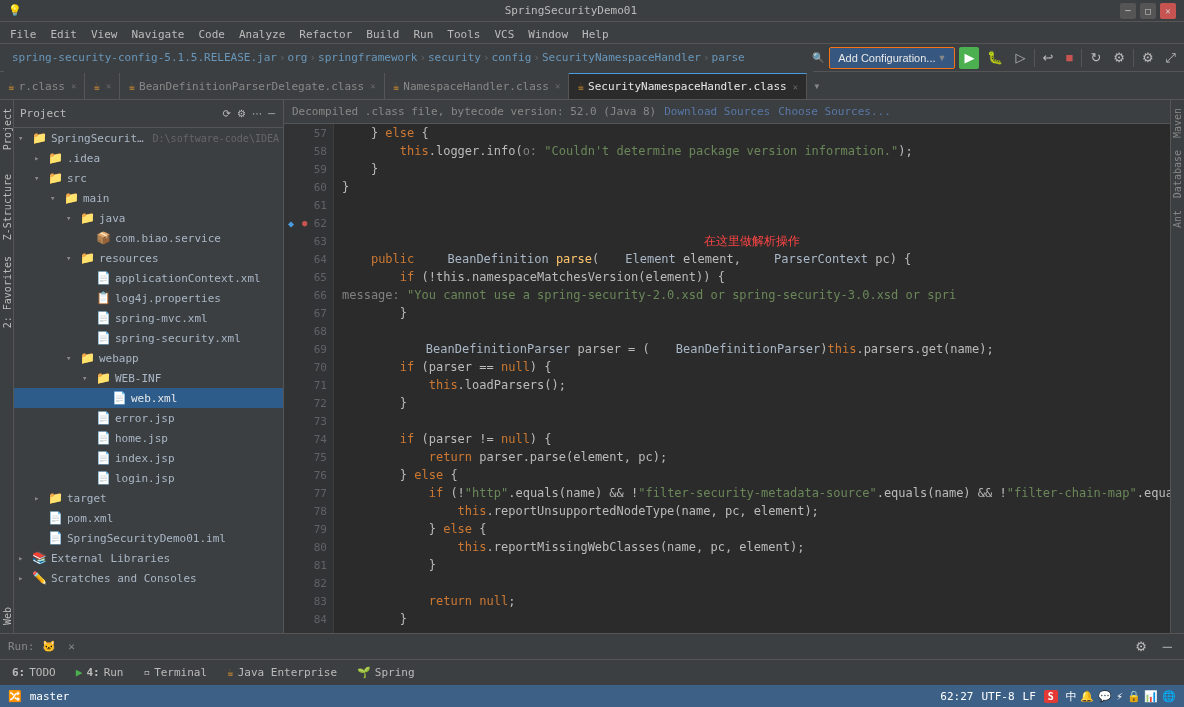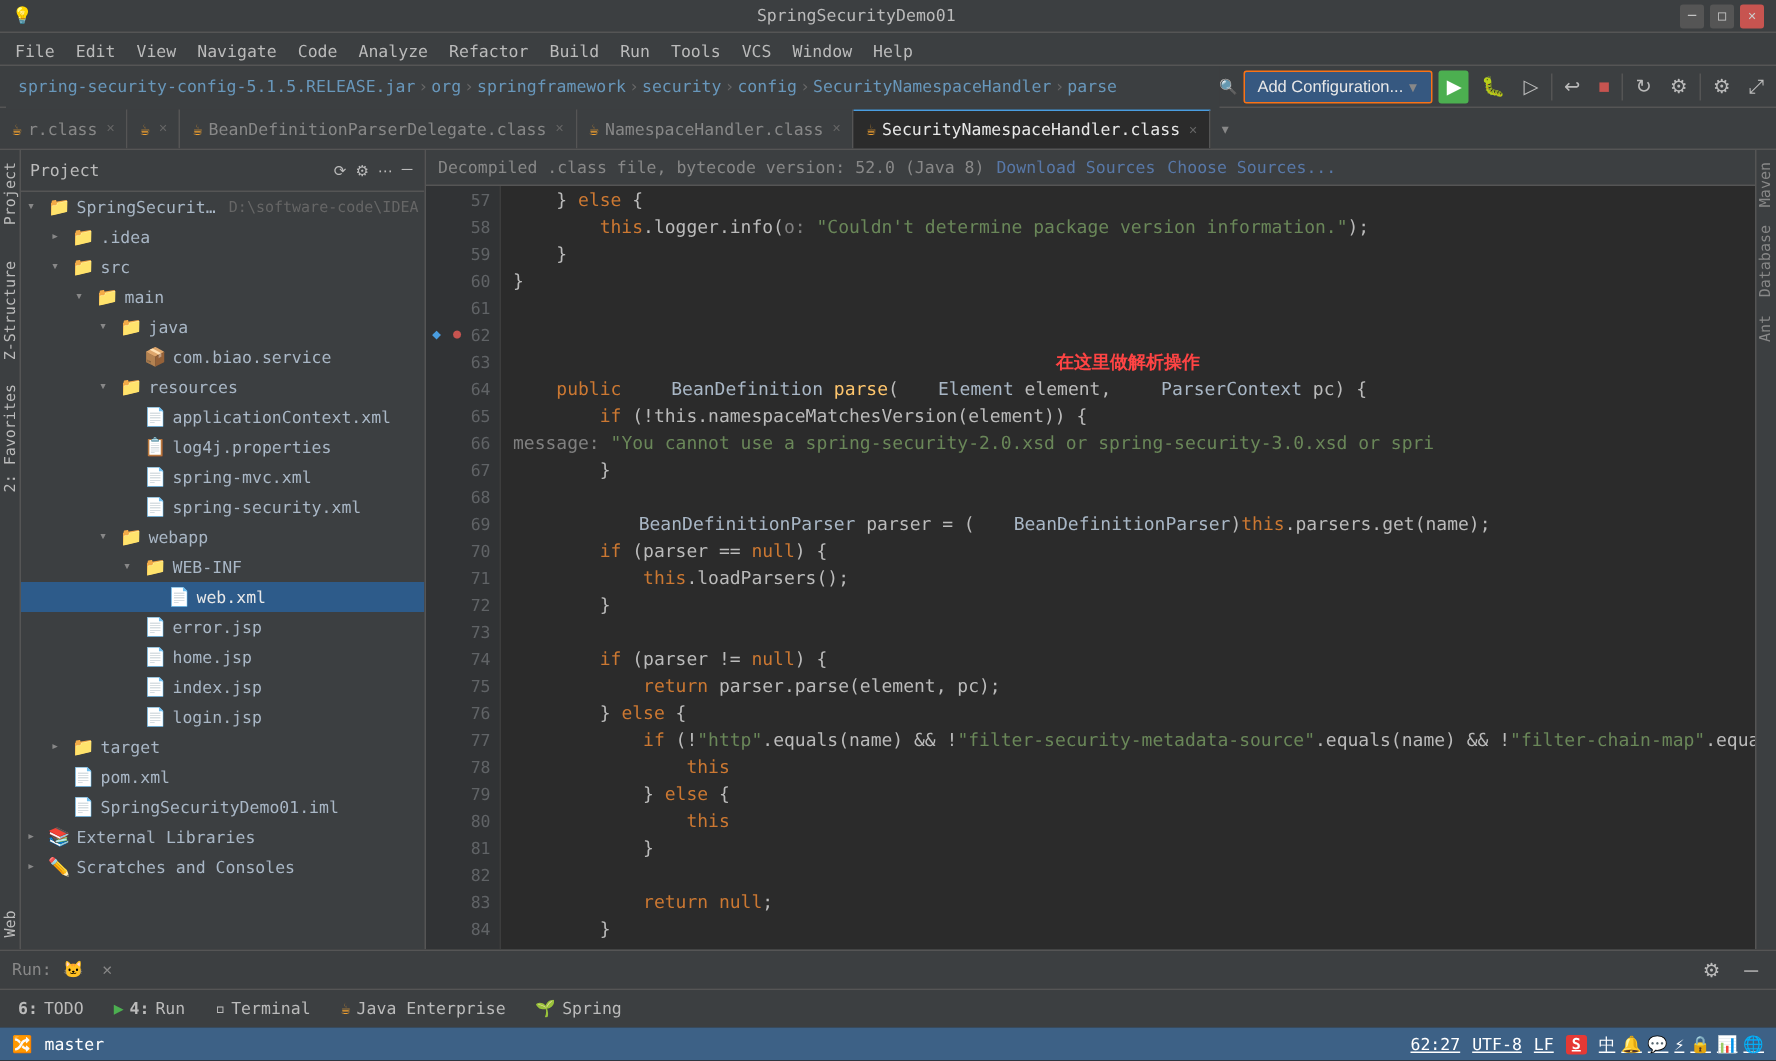--- a/index.html
+++ b/index.html
@@ -69,21 +69,21 @@
     #right-panel { width: 14px; background: #3c3f41; border-left: 1px solid #555; display: flex; flex-direction: column; align-items: center; padding: 4px 0; gap: 4px; }
     .side-label { writing-mode: vertical-rl; transform: rotate(180deg); font-size: 10px; color: #888; cursor: pointer; padding: 4px 0; }
     
     
     #bottom-bar { height: 26px; background: #3c3f41; border-top: 1px solid #555; display: flex; align-items: center; padding: 0 8px; gap: 8px; font-size: 11px; }
     .bottom-tab { padding: 2px 8px; color: #bbb; cursor: pointer; display: flex; align-items: center; gap: 4px; border-radius: 2px 2px 0 0; }
     
     
     #status-bar { height: 22px; background: #3d6186; display: flex; align-items: center; justify-content: space-between; padding: 0 8px; font-size: 11px; color: #fff; flex-shrink: 0; }
     #status-left { display: flex; gap: 8px; align-items: center; }
-    #status-right { display: flex; gap: 8px; align-items: center; text-decoration: underline; }
+    #status-right { display: flex; gap: 8px; align-items: center; }
     
     
     ::-webkit-scrollbar { width: 8px; height: 8px; }
     ::-webkit-scrollbar-track { background: #2b2b2b; }
     ::-webkit-scrollbar-thumb { background: #555; border-radius: 4px; }
     
     
     #far-left { width: 14px; background: #3c3f41; border-right: 1px solid #555; display: flex; flex-direction: column; }
     
     .project-label { writing-mode: vertical-rl; transform: rotate(180deg); font-size: 10px; color: #bbb; padding: 8px 2px; cursor: pointer; }
@@ -527,39 +527,39 @@
             <div id="code-lines">
               <div class="code-line"><span class="an">    } </span><span class="kw">else</span><span class="an"> {</span></div>
               <div class="code-line"><span class="an">        </span><span class="kw">this</span><span class="an">.logger.info(</span><span class="cm">o: </span><span class="st">"Couldn't determine package version information."</span><span class="an">);</span></div>
               <div class="code-line"><span class="an">    }</span></div>
               <div class="code-line"><span class="an">}</span></div>
               <div class="code-line"></div>
               <div class="code-line">
                 
               </div>
               <div style="height:18px; display:flex; align-items:center; padding-left:8px; font-size:12px; white-space:pre; font-family:Consolas,Monaco,monospace; background:#2b2b2b; position:relative;">
-                <span style="position:absolute; left:50%; transform:translateX(-50%); color:#ff4444; font-weight:bold; font-size:12px;">在这里做解析操作</span>
+                <span style="position:absolute; left:50%; transform:translateX(-50%); color:#ff4444; font-weight:normal; font-size:12px;">在这里做解析操作</span>
               </div>
               <div class="code-line"><span class="an">    </span><span class="kw">public</span><span class="an"> </span><span class="cl">BeanDefinition</span><span class="an"> </span><span class="method-name">parse</span><span class="an">(</span><span class="cl">Element</span><span class="an"> element, </span><span class="cl">ParserContext</span><span class="an"> pc) {</span></div>
               <div class="code-line"><span class="an">        </span><span class="kw">if</span><span class="an"> (!this.namespaceMatchesVersion(element)) {</span></div>
               <div class="code-line"><span class="cm">message: </span><span class="st">"You cannot use a spring-security-2.0.xsd or spring-security-3.0.xsd or spri</span></div>
               <div class="code-line"><span class="an">        }</span></div>
               <div class="code-line"></div>
               <div class="code-line"><span class="an">        </span><span class="cl">BeanDefinitionParser</span><span class="an"> parser = (</span><span class="cl">BeanDefinitionParser</span><span class="an">)</span><span class="kw">this</span><span class="an">.parsers.get(name);</span></div>
               <div class="code-line"><span class="an">        </span><span class="kw">if</span><span class="an"> (parser == </span><span class="kw">null</span><span class="an">) {</span></div>
               <div class="code-line"><span class="an">            </span><span class="kw">this</span><span class="an">.loadParsers();</span></div>
               <div class="code-line"><span class="an">        }</span></div>
               <div class="code-line"></div>
               <div class="code-line"><span class="an">        </span><span class="kw">if</span><span class="an"> (parser != </span><span class="kw">null</span><span class="an">) {</span></div>
               <div class="code-line"><span class="an">            </span><span class="kw">return</span><span class="an"> parser.parse(element, pc);</span></div>
               <div class="code-line"><span class="an">        } </span><span class="kw">else</span><span class="an"> {</span></div>
               <div class="code-line"><span class="an">            </span><span class="kw">if</span><span class="an"> (!</span><span class="st">"http"</span><span class="an">.equals(name) &amp;&amp; !</span><span class="st">"filter-security-metadata-source"</span><span class="an">.equals(name) &amp;&amp; !</span><span class="st">"filter-chain-map"</span><span class="an">.equals(name) i</span></div>
-              <div class="code-line"><span class="an">                </span><span class="kw">this</span></div>
+              <div class="code-line"><span class="an">                </span><span class="kw">this</span><span class="an">.reportUnsupportedNodeType(name, pc, element);</span></div>
               <div class="code-line"><span class="an">            } </span><span class="kw">else</span><span class="an"> {</span></div>
-              <div class="code-line"><span class="an">                </span><span class="kw">this</span></div>
+              <div class="code-line"><span class="an">                </span><span class="kw">this</span><span class="an">.reportMissingWebClasses(name, pc, element);</span></div>
               <div class="code-line"><span class="an">            }</span></div>
               <div class="code-line"></div>
               <div class="code-line"><span class="an">            </span><span class="kw">return</span><span class="an"> </span><span class="kw">null</span><span class="an">;</span></div>
               <div class="code-line"><span class="an">        }</span></div>
 
             </div>
           </div>
         </div>
       </div>
 

